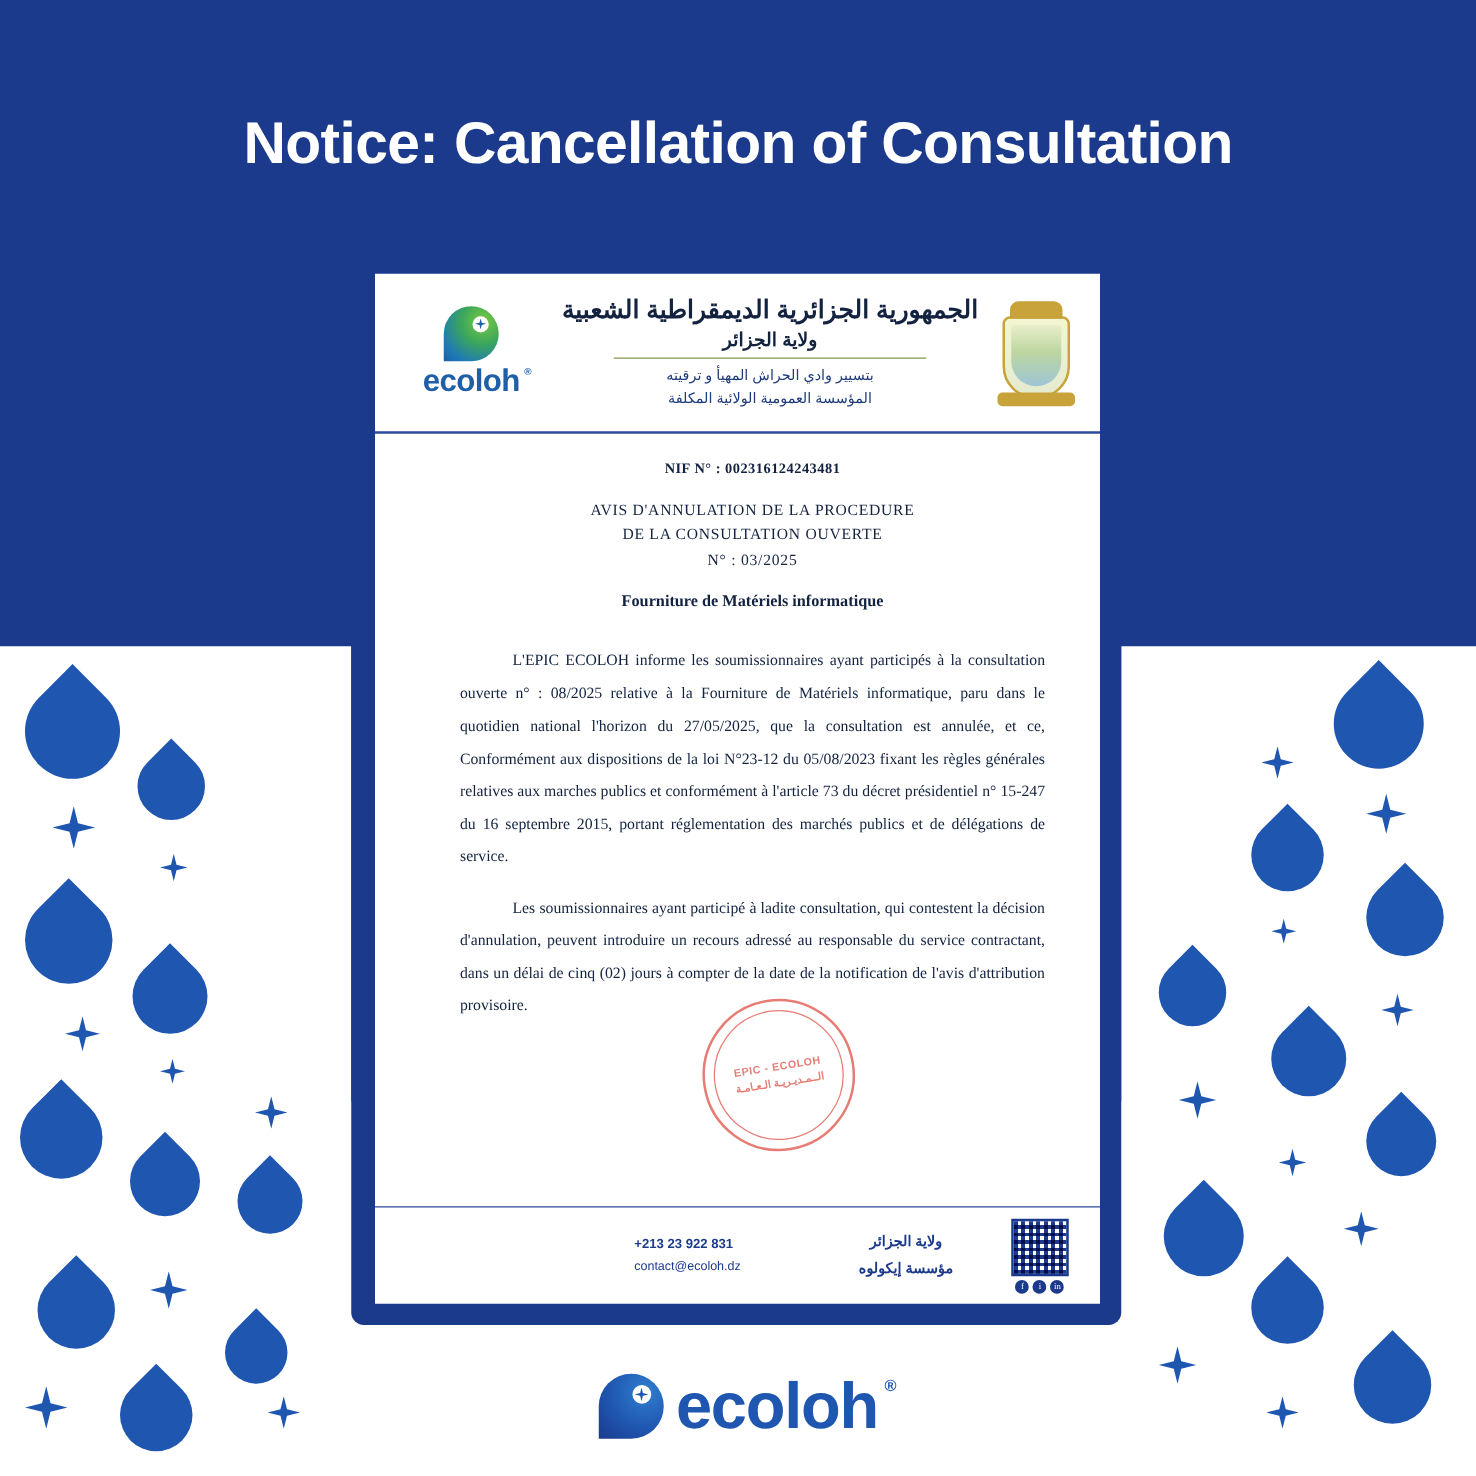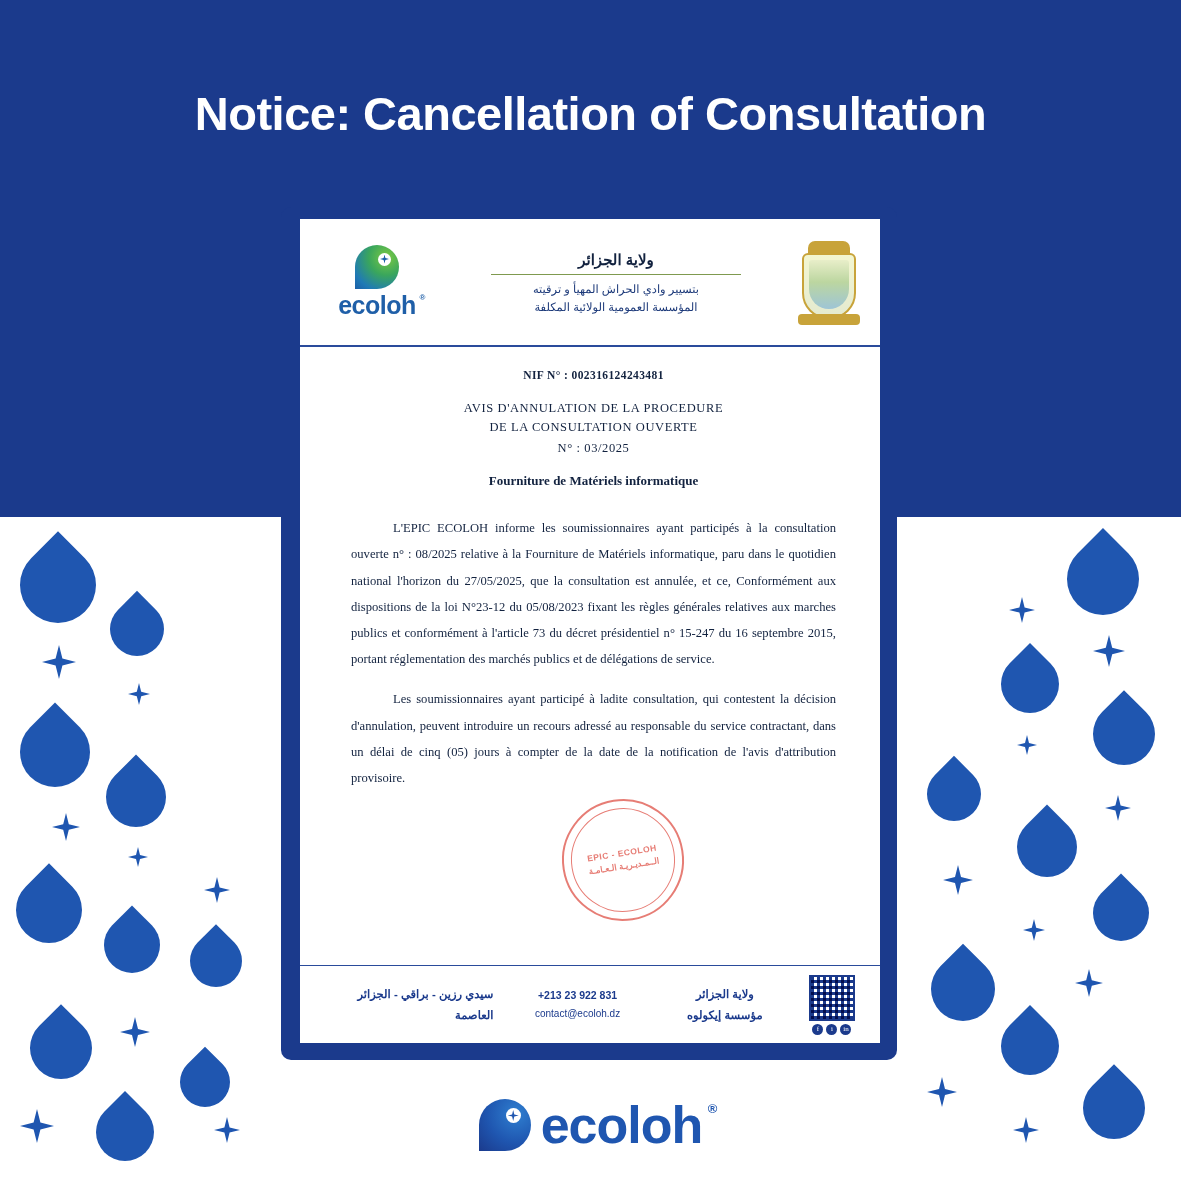--- a/index.html
+++ b/index.html
@@ -190,21 +190,21 @@
   .emblem .ribbon {
     position: absolute;
     left: 4px; bottom: 0;
     width: 62px; height: 11px;
     background: #c8a33a;
     border-radius: 4px;
   }
   
   .doc-body {
     position: relative;
-    padding: 22px 44px 0 51px;
+    padding: 22px 44px 0 68px;
     font-family: "Liberation Serif", serif;
     color: #12223f;
   }
   .nif {
     text-align: center;
     font-size: 11.5px;
     font-weight: bold;
     letter-spacing: 0.4px;
   }
   .avis {
@@ -278,21 +278,21 @@
     text-align: right;
     direction: rtl;
     font-size: 11.5px;
     font-weight: bold;
     color: #1b3a8c;
     line-height: 1.75;
     letter-spacing: .6px;
   }
   .foot-contact {
     flex: 1;
-    text-align: center;
+    text-align: left;
     font-size: 10.5px;
     font-weight: bold;
     color: #1b3a8c;
     line-height: 1.8;
   }
   .foot-contact .mail { font-weight: normal; font-size: 10px; }
   .foot-org {
     flex: .9;
     text-align: center;
     direction: rtl;
@@ -413,20 +413,21 @@
           <div class="leaf"></div>
           <div class="dot"></div>
           <div class="star"></div>
         </div>
         <div class="eco-word">
           <span>ecoloh</span><sup>®</sup>
         </div>
       </div>
 
       <div class="head-center">
+        <div class="ar-rep">الجمهورية الجزائرية الديمقراطية الشعبية</div>
         <div class="ar-wilaya">ولاية الجزائر</div>
         <div class="ar-rule"></div>
         <div class="ar-sub">بتسيير وادي الحراش المهيأ و ترقيته</div>
         <div class="ar-sub">المؤسسة العمومية الولائية المكلفة</div>
       </div>
 
       <div class="emblem">
         <div class="crown"></div>
         <div class="shield">
             <div class="shield-in"></div>
@@ -440,31 +441,30 @@
 
       <div class="avis">
         <span>AVIS D'ANNULATION DE LA PROCEDURE</span><br>
         <span>DE LA CONSULTATION OUVERTE</span>
         <span class="num">N° : 03/2025</span>
       </div>
 
       <div class="subject">Fourniture de Matériels informatique</div>
 
       <p class="para p1">L'EPIC ECOLOH informe les soumissionnaires ayant participés à la consultation ouverte n° : 08/2025 relative à la Fourniture de Matériels informatique, paru dans le quotidien national l'horizon du 27/05/2025, que la consultation est annulée, et ce, Conformément aux dispositions de la loi N°23-12 du 05/08/2023 fixant les règles générales relatives aux marches publics et conformément à l'article 73 du décret présidentiel n° 15-247 du 16 septembre 2015, portant réglementation des marchés publics et de délégations de service.</p>
-      <p class="para p3">Les soumissionnaires ayant participé à ladite consultation, qui contestent la décision d'annulation, peuvent introduire un recours adressé au responsable du service contractant, dans un délai de cinq (05) jours à compter de la date de la notification de l'avis d'attribution provisoire.</p>
+      <p class="para p3">Les soumissionnaires ayant participé à ladite consultation, qui contestent la décision d'annulation, peuvent introduire un recours adressé au responsable du service contractant, dans un délai de cinq (02) jours à compter de la date de la notification de l'avis d'attribution provisoire.</p>
 
       <div class="stamp">
         <div class="stamp-txt">EPIC - ECOLOH</div>
         <div class="stamp-txt">الــمـديـريـة الـعـامـة</div>
       </div>
     </div>
 
     <div class="doc-foot">
       <div class="foot-ar">
-        <div>سيدي رزين - براقي - الجزائر العاصمة</div>
       </div>
       <div class="foot-contact">
         <div>+213 23 922 831</div>
         <div class="mail">contact@ecoloh.dz</div>
       </div>
       <div class="foot-org">
         <div>ولاية الجزائر</div>
         <div>مؤسسة إيكولوه</div>
       </div>
       <div class="qr-block">

